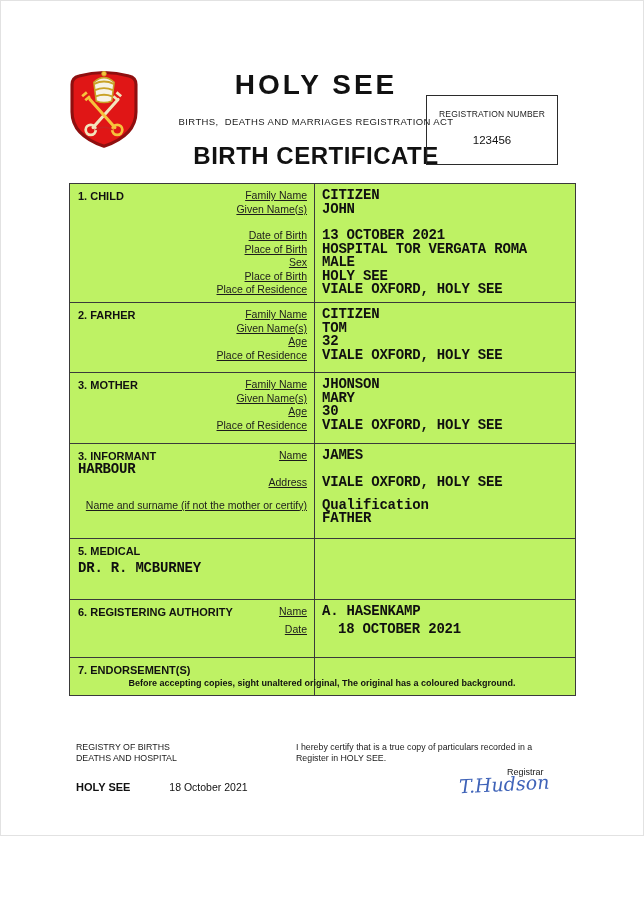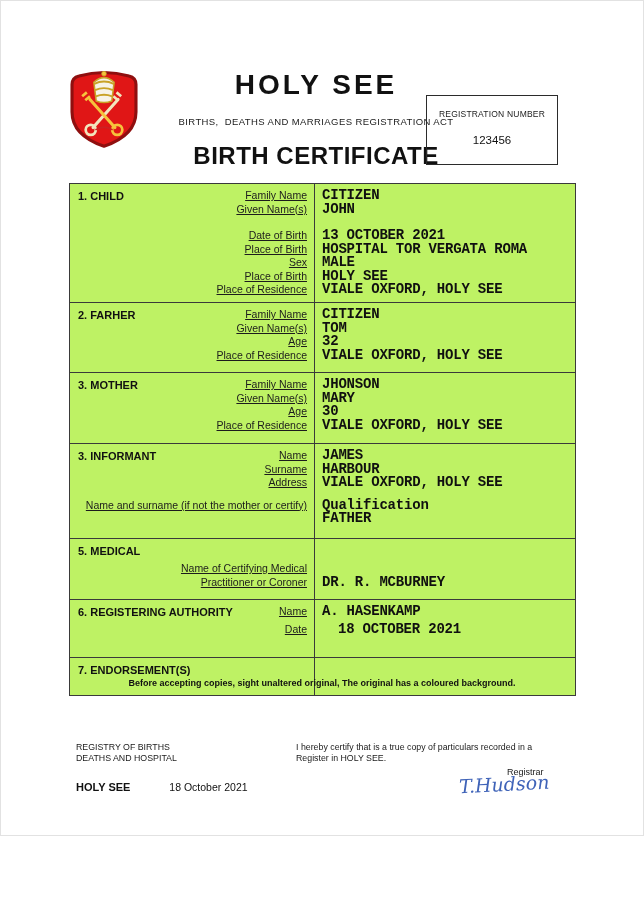--- a/index.html
+++ b/index.html
@@ -188,42 +188,40 @@
       </div>
     </section>
 
     <section class="sec sec-informant">
       <div class="sec-title">3. INFORMANT</div>
       <div class="row">
         <div class="lbl">Name</div>
         <div class="val">JAMES</div>
       </div>
       <div class="row">
-        <div class="lbl">Surname</div>
         <div class="val">HARBOUR</div>
       </div>
       <div class="row">
         <div class="lbl">Address</div>
         <div class="val">VIALE OXFORD, HOLY SEE</div>
       </div>
       <div class="gap9"></div>
       <div class="row">
         <div class="lbl nowrap">Name and surname (if not the mother or certify)</div>
         <div class="val">Qualification</div>
       </div>
       <div class="row">
         <div class="lbl"></div>
         <div class="val">FATHER</div>
       </div>
     </section>
 
     <section class="sec sec-medical">
       <div class="sec-title block">5. MEDICAL</div>
       <div class="row row-bottom">
-        <div class="lbl narrow">Name of Certifying Medical Practitioner or Coroner</div>
         <div class="val">DR. R. MCBURNEY</div>
       </div>
     </section>
 
     <section class="sec sec-authority">
       <div class="sec-title">6. REGISTERING AUTHORITY</div>
       <div class="row">
         <div class="lbl">Name</div>
         <div class="val">A. HASENKAMP</div>
       </div>

